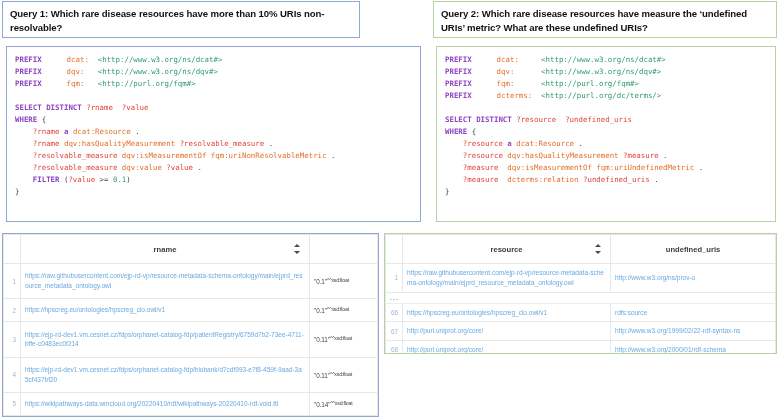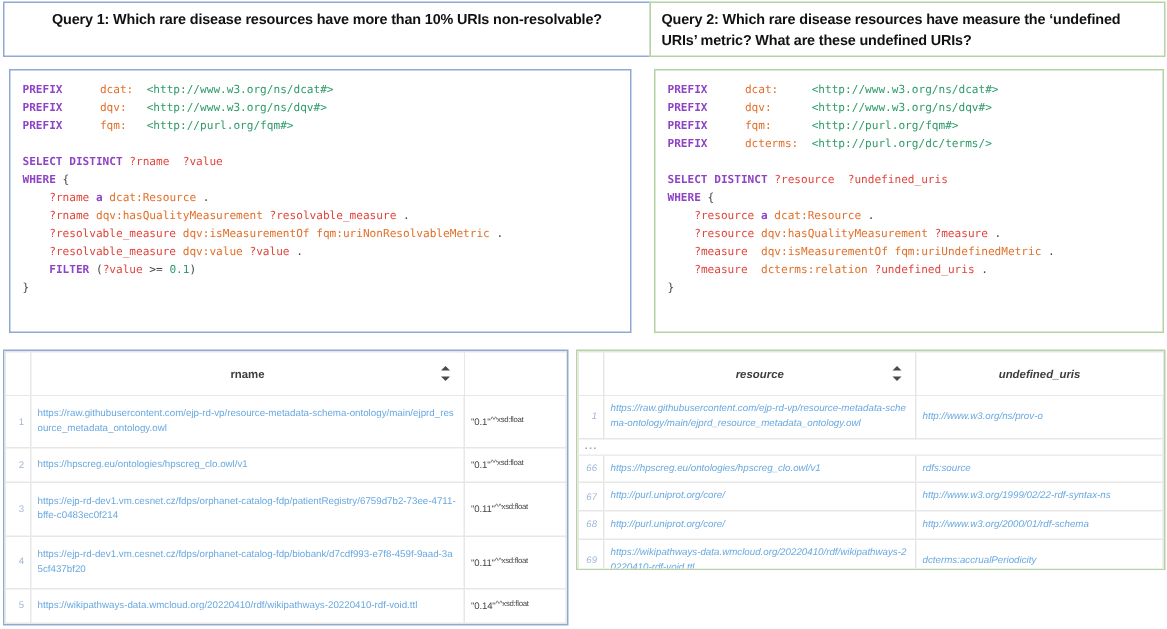--- a/index.html
+++ b/index.html
@@ -140,21 +140,21 @@
     height: 8px;
     border-bottom: 1px solid #ececec;
   }
   .tblwrap { position: absolute; box-sizing: border-box; overflow: hidden; }
 </style>
 </head>
 <body>
 
 <div class="page">
 
-  <div class="panel blue qhead" style="left:2px; top:1px; width:432px; height:37px;text-align:center;">
+  <div class="panel blue qhead" style="left:2px; top:1px; width:358px; height:37px;">
     <span>Query 1: Which rare disease resources have more than 10% URIs non-resolvable?</span>
   </div>
 
   <div class="panel green qhead" style="left:433px; top:1px; width:344px; height:37px;">
     <span>Query 2: Which rare disease resources have measure the ‘undefined URIs’ metric? What are these undefined URIs?</span>
   </div>
 
   <div class="panel blue" style="left:6px; top:46px; width:415px; height:176px;">
     <div class="codeblock" id="code-1"><span class="ln"><span class="kw">PREFIX</span><span class="pfx">  dcat:</span><span class="punc">  </span><span class="uri">&lt;http://www.w3.org/ns/dcat#&gt;</span></span><span class="ln"><span class="kw">PREFIX</span><span class="pfx">  dqv:</span><span class="punc">   </span><span class="uri">&lt;http://www.w3.org/ns/dqv#&gt;</span></span><span class="ln"><span class="kw">PREFIX</span><span class="pfx">  fqm:</span><span class="punc">   </span><span class="uri">&lt;http://purl.org/fqm#&gt;</span></span><span class="ln">&nbsp;</span><span class="ln"><span class="kw">SELECT DISTINCT</span><span class="punc"> </span><span class="var">?rname</span><span class="punc">  </span><span class="var">?value</span></span><span class="ln"><span class="kw">WHERE</span><span class="punc"> {</span></span><span class="ln"><span class="punc">    </span><span class="var">?rname</span><span class="punc"> </span><span class="kw">a</span><span class="punc"> </span><span class="term">dcat:Resource</span><span class="punc"> .</span></span><span class="ln"><span class="punc">    </span><span class="var">?rname</span><span class="punc"> </span><span class="term">dqv:hasQualityMeasurement</span><span class="punc"> </span><span class="var">?resolvable_measure</span><span class="punc"> .</span></span><span class="ln"><span class="punc">    </span><span class="var">?resolvable_measure</span><span class="punc"> </span><span class="term">dqv:isMeasurementOf</span><span class="punc"> </span><span class="term">fqm:uriNonResolvableMetric</span><span class="punc"> .</span></span><span class="ln"><span class="punc">    </span><span class="var">?resolvable_measure</span><span class="punc"> </span><span class="term">dqv:value</span><span class="punc"> </span><span class="var">?value</span><span class="punc"> .</span></span><span class="ln"><span class="punc">    </span><span class="kw">FILTER</span><span class="punc"> (</span><span class="var">?value</span><span class="punc"> &gt;= </span><span class="num">0.1</span><span class="punc">)</span></span><span class="ln"><span class="punc">}</span></span></div>
   </div>
@@ -206,21 +206,21 @@
           </tr>
           <tr>
             <td class="col-idx">5</td>
             <td><span class="cell-link">https://wikipathways-data.wmcloud.org/20220410/rdf/wikipathways-20220410-rdf-void.ttl</span></td>
             <td class="cell-val"><span>"0.14"</span><span class="sup">^^xsd:float</span></td>
           </tr>
         </tbody>
     </table>
   </div>
 
-  <div class="tblwrap panel green" style="left:384px; top:233px; width:393px; height:147px;font-style:italic;">
+  <div class="tblwrap panel green" style="left:384px; top:233px; width:393px; height:121px;">
     <table class="rtable">
       <colgroup>
         <col style="width:17px">
           <col style="width:208px">
           <col>
       </colgroup>
       <thead>
         <tr>
           <th class="plain"></th>
           <th>

